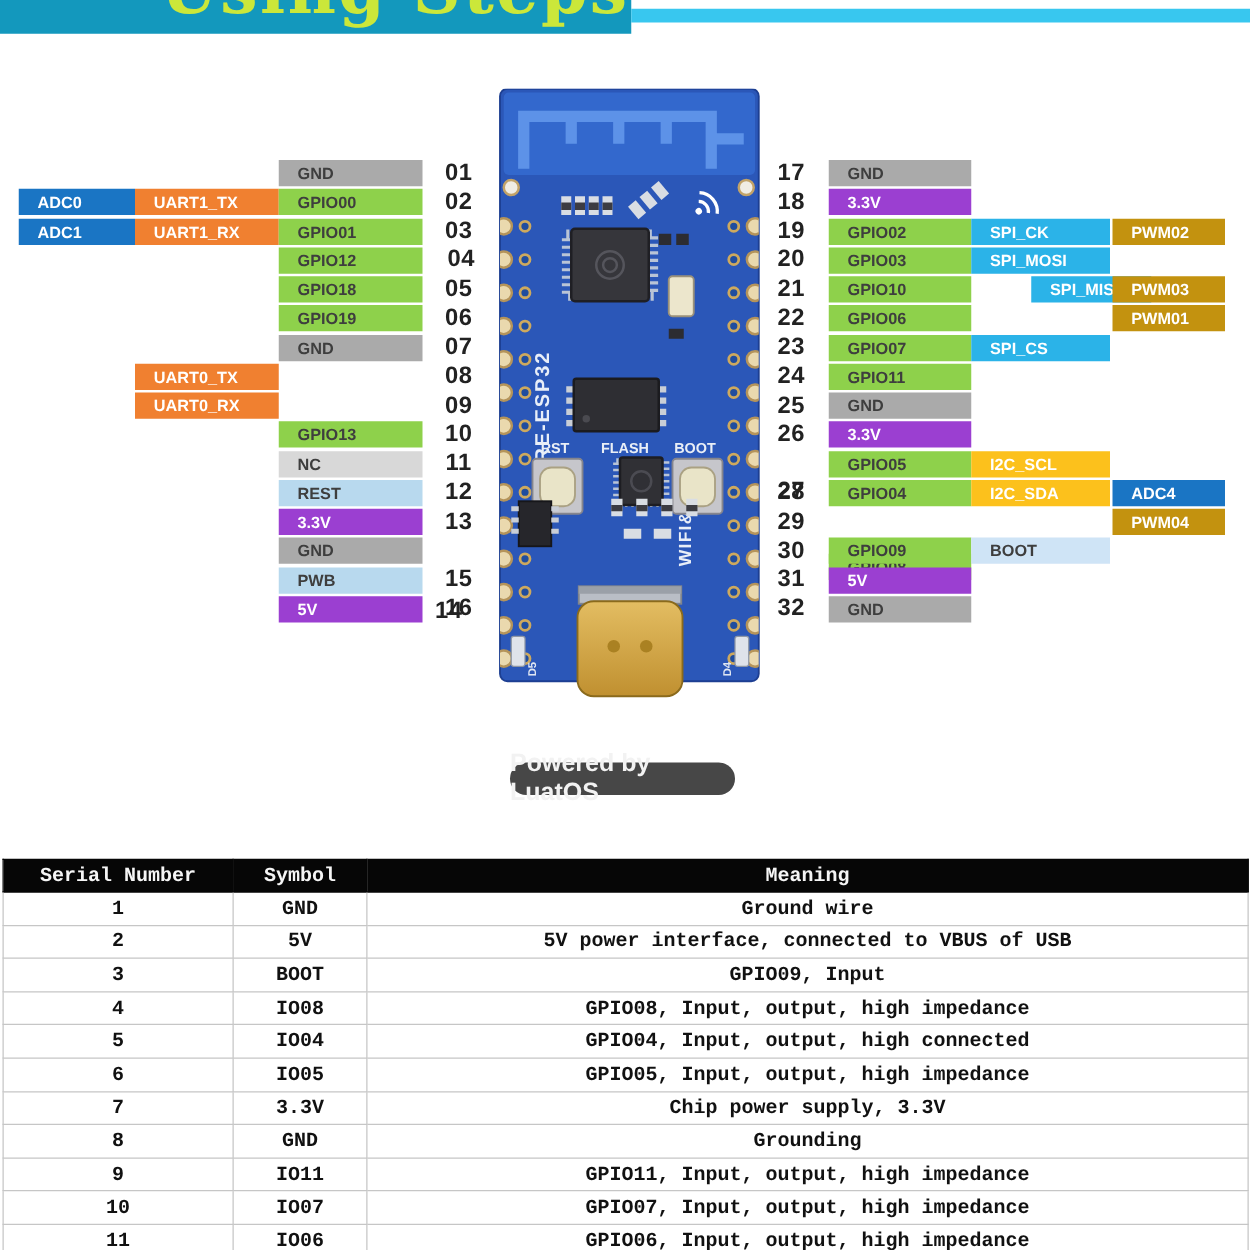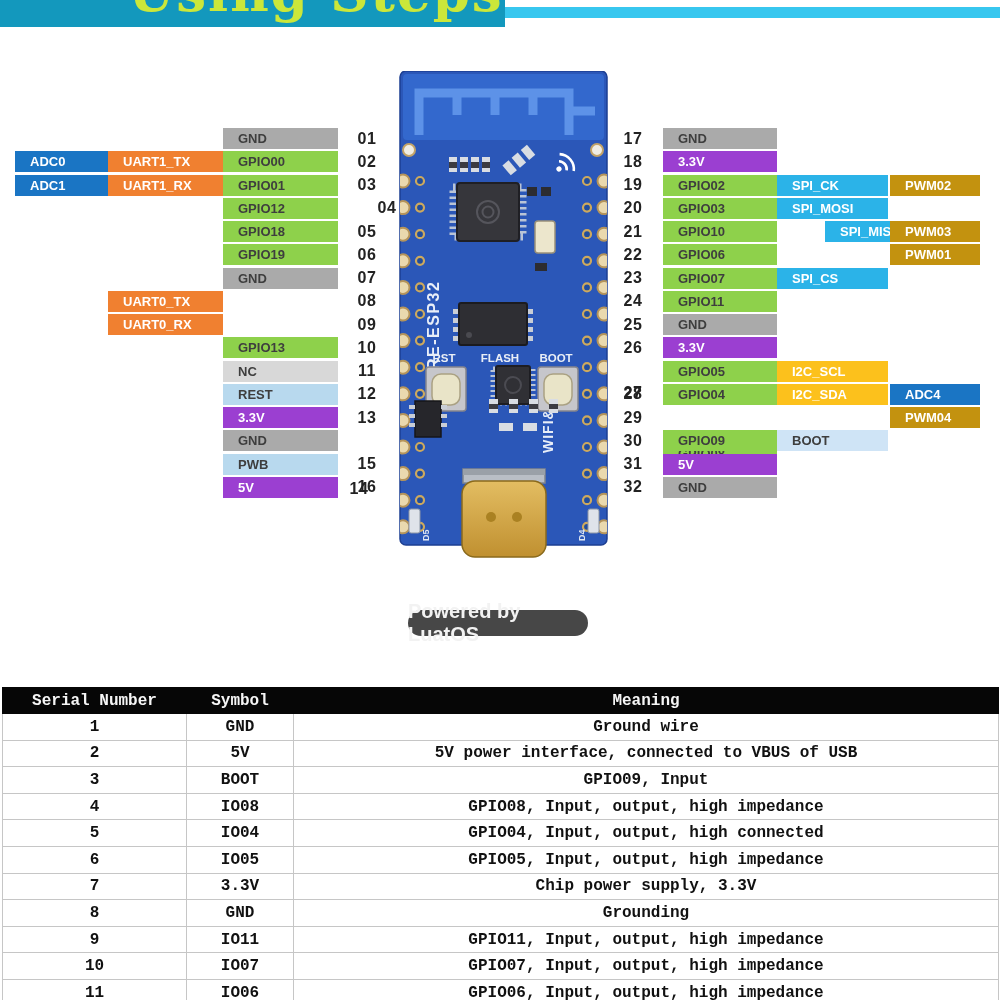--- a/index.html
+++ b/index.html
@@ -19,21 +19,21 @@
   
   #pinout{left:0;top:0;width:1000px;height:686px;}
   .pin-box{
     position:absolute;height:21px;box-sizing:border-box;
     display:flex;align-items:center;padding-left:15px;
     font-size:13px;font-weight:bold;color:#ffffff;white-space:nowrap;
   }
   .pin-box.dark{color:#3e3e3e;}
   .pin-num{
     position:absolute;height:21px;display:flex;align-items:center;justify-content:center;
-    font-size:16px;font-weight:bold;color:#222222;letter-spacing:0.5px;
+    font-size:19px;font-weight:bold;color:#222222;letter-spacing:0.5px;
   }
   
   #badge{
     left:408px;top:610px;width:180px;height:26px;border-radius:13px;
     background:#474747;color:#f2f2f2;display:flex;align-items:center;justify-content:center;
     font-size:20px;font-weight:bold;
   }
   
   #pintable{
     position:absolute;left:2px;top:687px;width:996px;
@@ -64,21 +64,21 @@
     <div class="pin-num" style="left: 346px; top: 128px; width: 42px;">01</div>
     <div class="pin-box dark" style="left: 223px; top: 128px; width: 115px; background: rgb(170, 170, 170);">GND</div>
     <div class="pin-num" style="left: 346px; top: 151.25px; width: 42px;">02</div>
     <div class="pin-box" style="left: 15px; top: 151.25px; width: 93px; background: rgb(26, 117, 196);">ADC0</div>
     <div class="pin-box" style="left: 108px; top: 151.25px; width: 115px; background: rgb(240, 128, 48);">UART1_TX</div>
     <div class="pin-box dark" style="left: 223px; top: 151.25px; width: 115px; background: rgb(142, 209, 75);">GPIO00</div>
     <div class="pin-num" style="left: 346px; top: 174.5px; width: 42px;">03</div>
     <div class="pin-box" style="left: 15px; top: 174.5px; width: 93px; background: rgb(26, 117, 196);">ADC1</div>
     <div class="pin-box" style="left: 108px; top: 174.5px; width: 115px; background: rgb(240, 128, 48);">UART1_RX</div>
     <div class="pin-box dark" style="left: 223px; top: 174.5px; width: 115px; background: rgb(142, 209, 75);">GPIO01</div>
-    <div class="pin-num" style="left: 366px; top: 197.75px; width: 42px;">04</div>
+    <div class="pin-num" style="left: 348px; top: 197.75px; width: 42px;">04</div>
     <div class="pin-box dark" style="left: 223px; top: 197.75px; width: 115px; background: rgb(142, 209, 75);">GPIO12</div>
     <div class="pin-num" style="left: 346px; top: 221px; width: 42px;">05</div>
     <div class="pin-box dark" style="left: 223px; top: 221px; width: 115px; background: rgb(142, 209, 75);">GPIO18</div>
     <div class="pin-num" style="left: 346px; top: 244.25px; width: 42px;">06</div>
     <div class="pin-box dark" style="left: 223px; top: 244.25px; width: 115px; background: rgb(142, 209, 75);">GPIO19</div>
     <div class="pin-num" style="left: 346px; top: 267.5px; width: 42px;">07</div>
     <div class="pin-box dark" style="left: 223px; top: 267.5px; width: 115px; background: rgb(170, 170, 170);">GND</div>
     <div class="pin-num" style="left: 346px; top: 290.75px; width: 42px;">08</div>
     <div class="pin-box" style="left: 108px; top: 290.75px; width: 115px; background: rgb(240, 128, 48);">UART0_TX</div>
     <div class="pin-num" style="left: 346px; top: 314px; width: 42px;">09</div>

